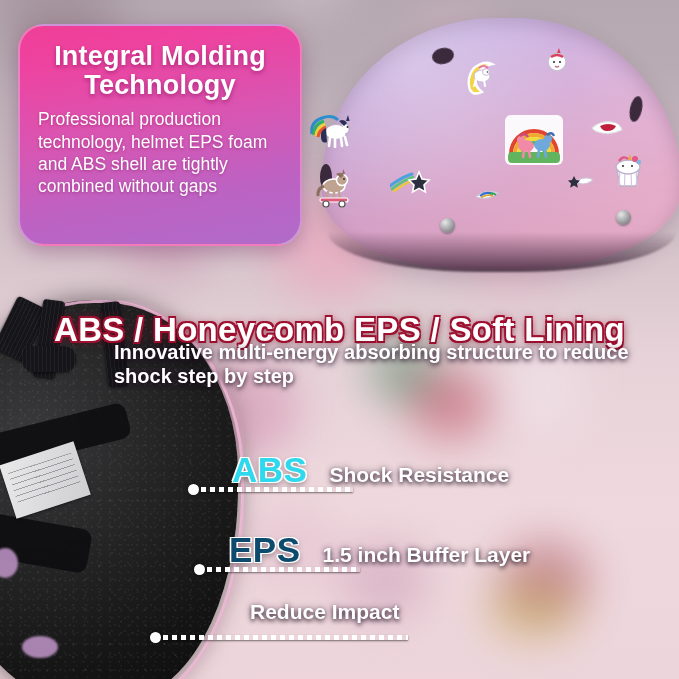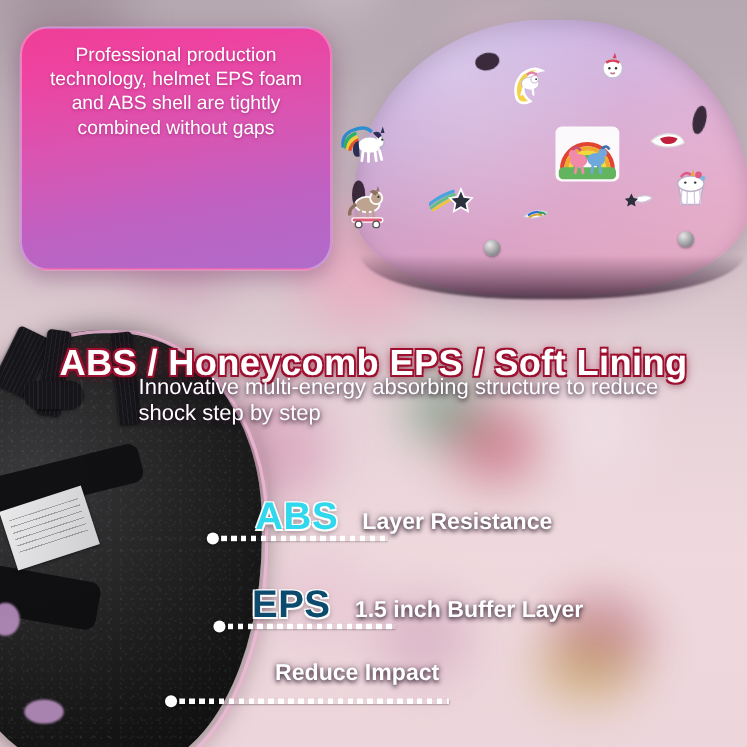--- a/index.html
+++ b/index.html
@@ -101,36 +101,35 @@
   }
   .callout-title{
     color:#fff;font-weight:bold;font-size:27px;line-height:1.08;
     text-align:center;letter-spacing:.2px;
     text-shadow:0 2px 4px rgba(120,10,80,.55);
     margin:4px 0 8px 0;
   }
   .callout-body{
     color:#fff;font-size:17.5px;line-height:1.27;font-weight:normal;
     text-shadow:0 1px 3px rgba(120,10,80,.45);
-    text-align:center;
   }
 
   
   .main-heading{
     position:absolute;left:0;top:296px;width:679px;text-align:center;
     font-size:33px;font-weight:bold;color:#ffffff;letter-spacing:.3px;
     text-shadow:
       -1.6px -1.6px 0 #9f1030, 1.6px -1.6px 0 #9f1030,
       -1.6px 1.6px 0 #9f1030, 1.6px 1.6px 0 #9f1030,
       0 0 10px rgba(160,15,50,.75), 0 3px 6px rgba(0,0,0,.35);
     margin-top: 15px;
   }
   .sub-heading{
-    position:absolute;left:126px;top:341px;width:520px;
-    font-size:20px;font-weight:normal;color:#ffffff;line-height:1.18;
+    position:absolute;left:114px;top:341px;width:520px;
+    font-size:20px;font-weight:bold;color:#ffffff;line-height:1.18;
     text-shadow:0 2px 4px rgba(30,10,30,.75), 0 0 8px rgba(40,10,40,.5);
   }
 
   
   .layer-row{position:absolute;display:flex;align-items:baseline;}
   .layer-code{
     font-size:35px;font-weight:bold;letter-spacing:.5px;
     text-shadow:-1.4px -1.4px 0 rgba(255,255,255,.95),1.4px -1.4px 0 rgba(255,255,255,.95),
                 -1.4px 1.4px 0 rgba(255,255,255,.95),1.4px 1.4px 0 rgba(255,255,255,.95),
                 0 3px 6px rgba(0,0,0,.45);
@@ -314,29 +313,30 @@
   <div class="pad" style="left:-30px;top:520px;width:120px;height:44px;transform:rotate(10deg);"></div>
   <div class="inner-hole" style="left:-8px;top:548px;width:26px;height:30px;"></div>
   <div class="inner-hole" style="left:22px;top:636px;width:36px;height:22px;"></div>
   <div class="strap" style="left:4px;top:300px;width:34px;height:58px;transform:rotate(26deg);"></div>
   <div class="strap" style="left:38px;top:300px;width:22px;height:78px;transform:rotate(8deg);"></div>
   <div class="strap" style="left:104px;top:302px;width:20px;height:84px;transform:rotate(-6deg);"></div>
   <div class="strap" style="left:22px;top:346px;width:54px;height:26px;border-radius:13px;"></div>
   <div class="label-tag"></div>
 
   <div class="callout">
+    <div class="callout-title">Integral Molding Technology</div>
     <div class="callout-body">Professional production technology, helmet EPS foam and ABS shell are tightly combined without gaps</div>
   </div>
 
   <div class="main-heading">ABS / Honeycomb EPS / Soft Lining</div>
   <div class="sub-heading">Innovative multi-energy absorbing structure to reduce shock step by step</div>
 
   <div class="layer-row" style="left:232px;top:450px;">
     <span class="layer-code" style="color:#2FD8EC;">ABS</span>
-    <span class="layer-desc">Layer Resistance</span>
+    <span class="layer-desc">Shock Resistance</span>
   </div>
   <div class="leader" style="left:188px;top:486px;width:165px;">
     <span class="leader-dot"></span>
     <span class="leader-line"></span>
   </div>
 
   <div class="layer-row" style="left:229px;top:530px;">
     <span class="layer-code" style="color:#0c4a6e;">EPS</span>
     <span class="layer-desc">1.5 inch Buffer Layer</span>
   </div>

